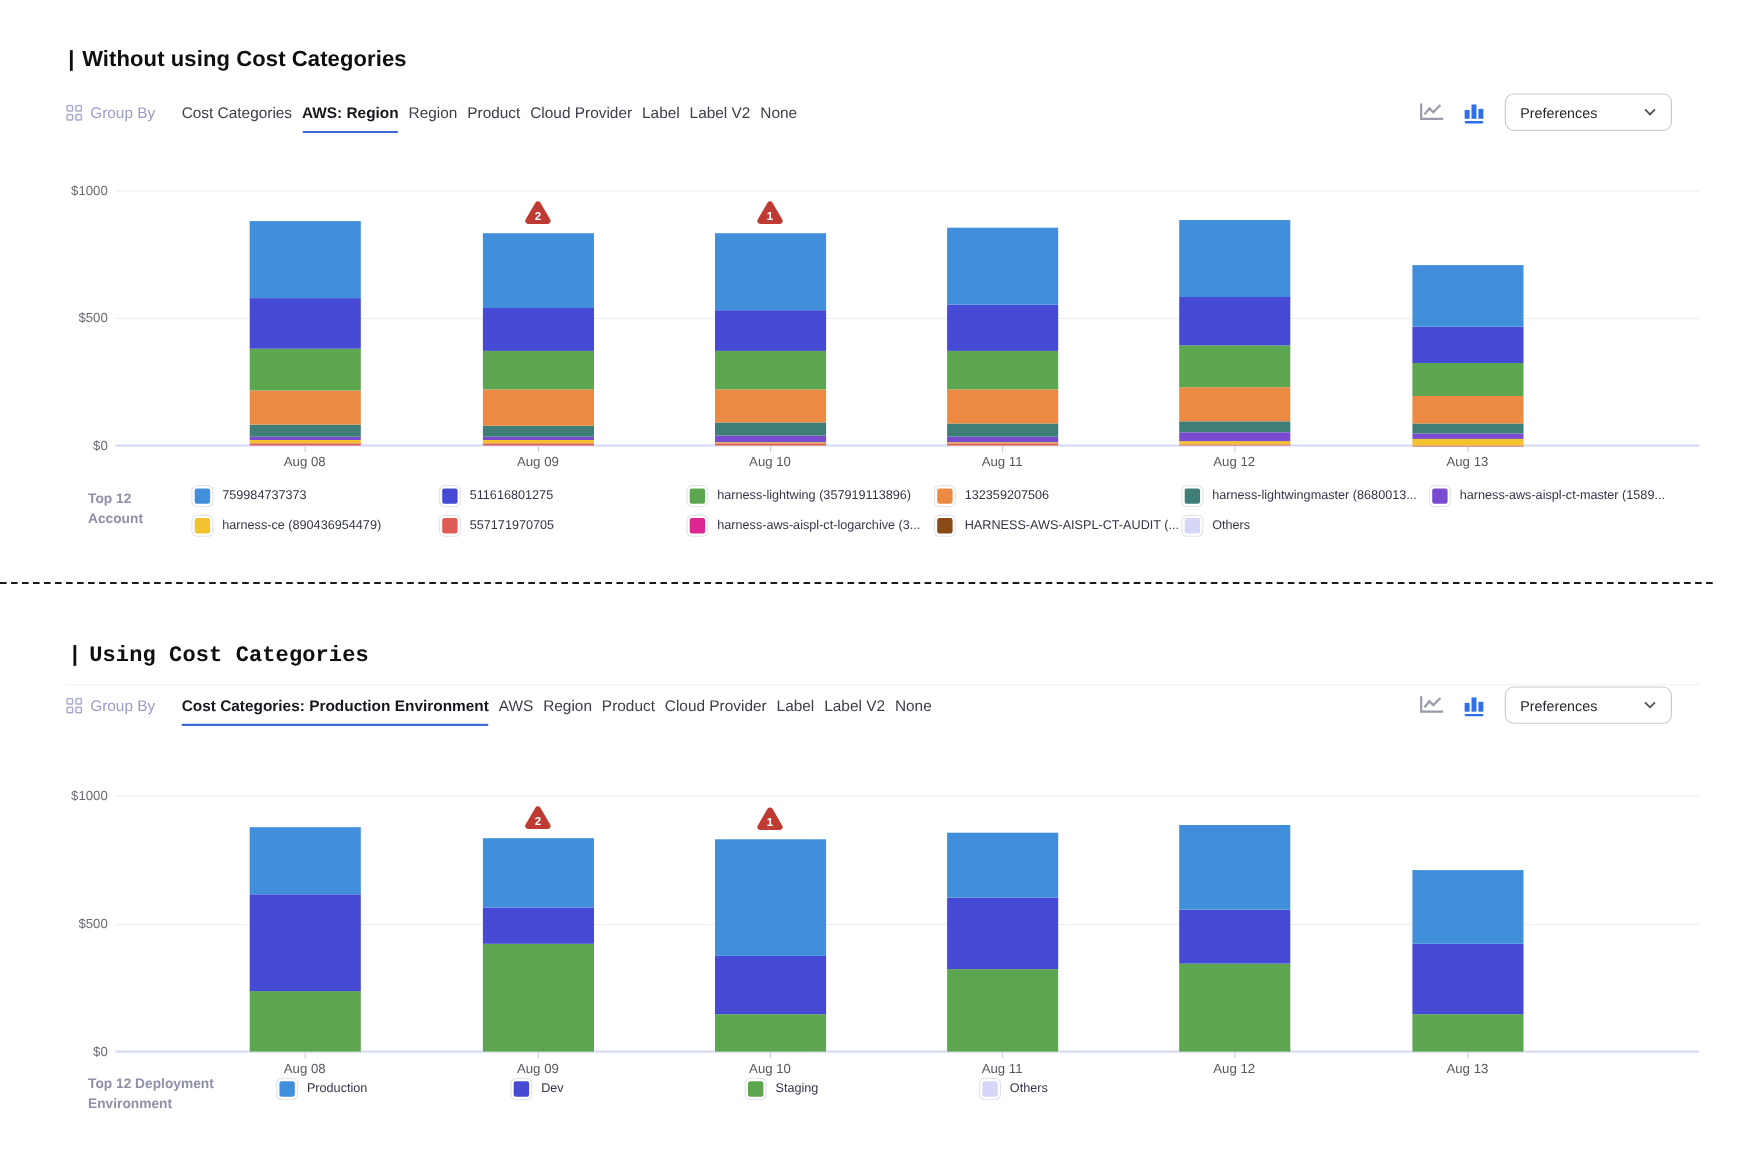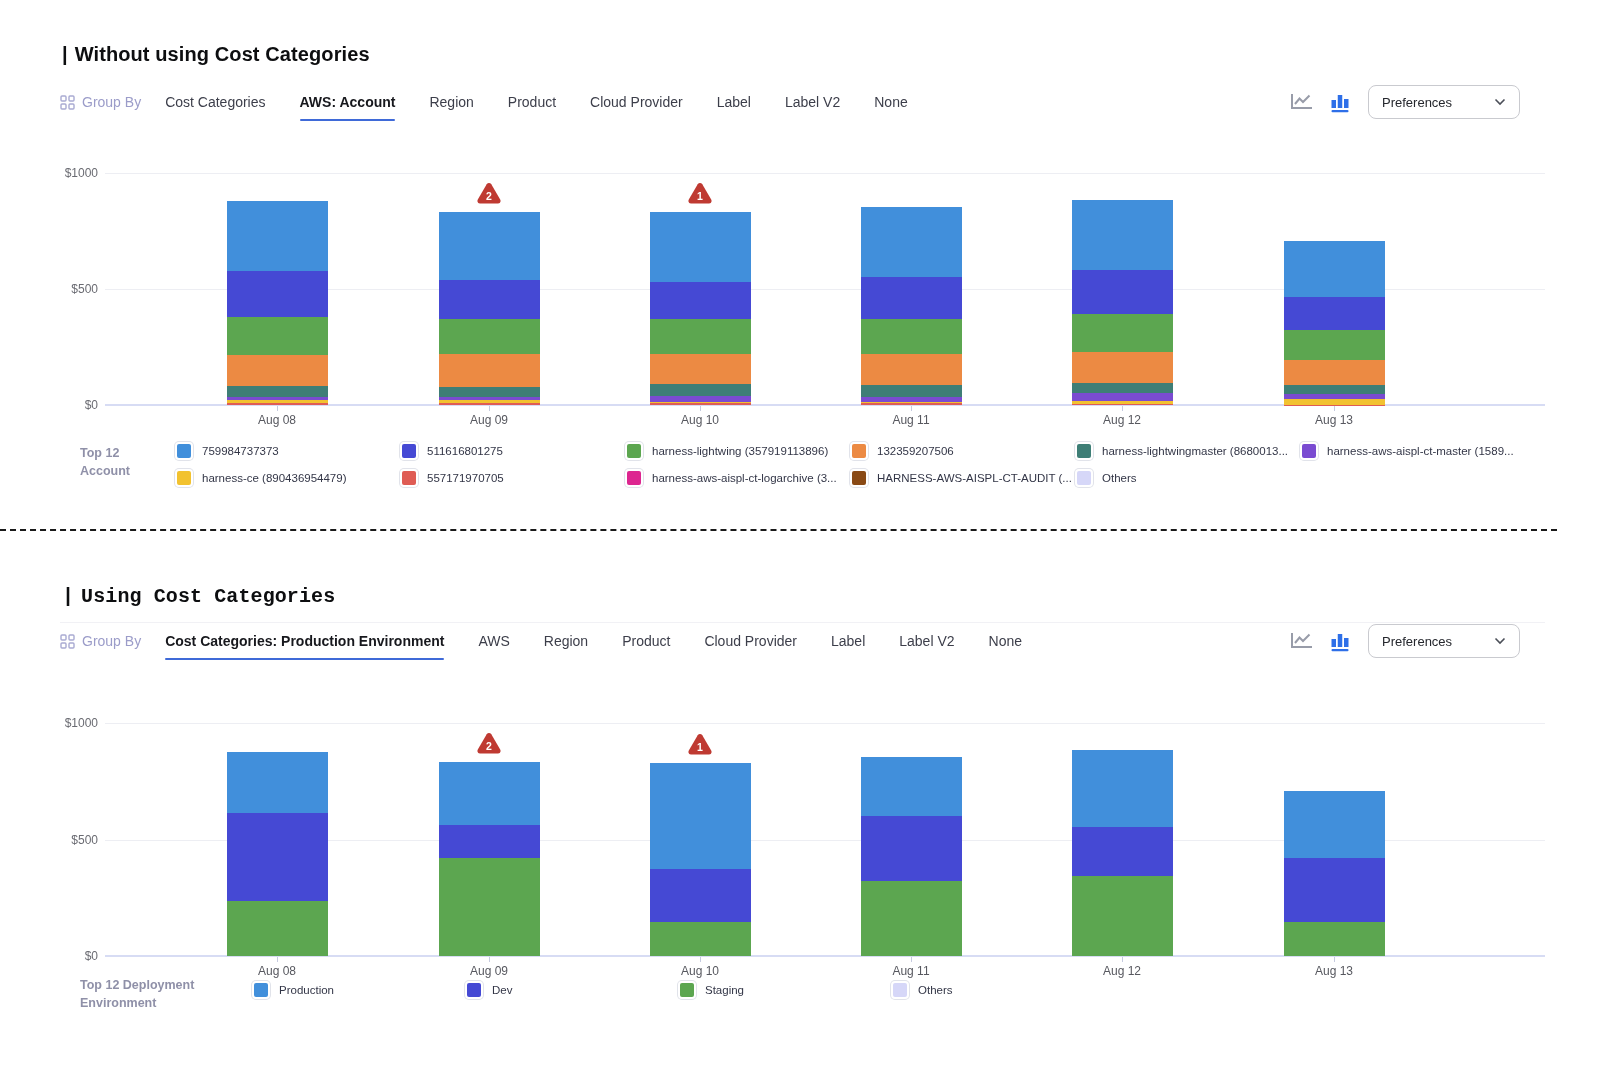--- a/index.html
+++ b/index.html
@@ -12,21 +12,21 @@
     position:absolute;left:62px;font-size:20px;font-weight:700;color:#0d0e10;
     letter-spacing:.1px;white-space:nowrap;
   }
   .title-bar{font-weight:700;margin-right:7px;}
   .toolbar{
     position:absolute;left:60px;width:1485px;height:36px;
     display:flex;align-items:center;
   }
   .toolbar.bordered{border-top:1px solid #f1f1f5;}
   .groupby{display:flex;align-items:center;gap:7px;color:#9b9cc9;font-size:14px;flex:0 0 auto;}
-  .tabs{display:flex;align-items:center;gap:34px;margin-left:24px;}
+  .tabs{display:flex;align-items:center;gap:9px;margin-left:24px;}
   .tab{font-size:14px;color:#3c3e4a;position:relative;white-space:nowrap;cursor:pointer;line-height:17px;}
   .tab.selected{color:#17181d;font-weight:700;}
   .tab.selected::after{
     content:"";position:absolute;left:0;right:0;bottom:-10px;height:2px;
     background:#3f6ad8;border-radius:1px;
   }
   .toolbar-right{margin-left:auto;display:flex;align-items:center;gap:15px;margin-right:25px;}
   .chart-type-icon{width:24px;height:22px;display:flex;align-items:center;cursor:pointer;}
   .pref-btn{
     display:flex;align-items:center;justify-content:space-between;
@@ -71,21 +71,21 @@
         <rect x="1" y="1" width="5" height="5" rx="1"></rect>
           <rect x="9" y="1" width="5" height="5" rx="1"></rect>
         <rect x="1" y="9" width="5" height="5" rx="1"></rect>
           <rect x="9" y="9" width="5" height="5" rx="1"></rect>
       </svg>
     </span>
     <span>Group By</span>
   </div>
   <div class="tabs">
       <span class="tab">Cost Categories</span>
-      <span class="tab selected">AWS: Account</span>
+      <span class="tab selected">AWS: Region</span>
       <span class="tab">Region</span>
       <span class="tab">Product</span>
       <span class="tab">Cloud Provider</span>
       <span class="tab">Label</span>
       <span class="tab">Label V2</span>
       <span class="tab">None</span>
     </div>
   <div class="toolbar-right">
     <span class="chart-type-icon">
       <svg width="24" height="20" viewBox="0 0 24 20" fill="none" stroke="#989ca9" stroke-width="2">

